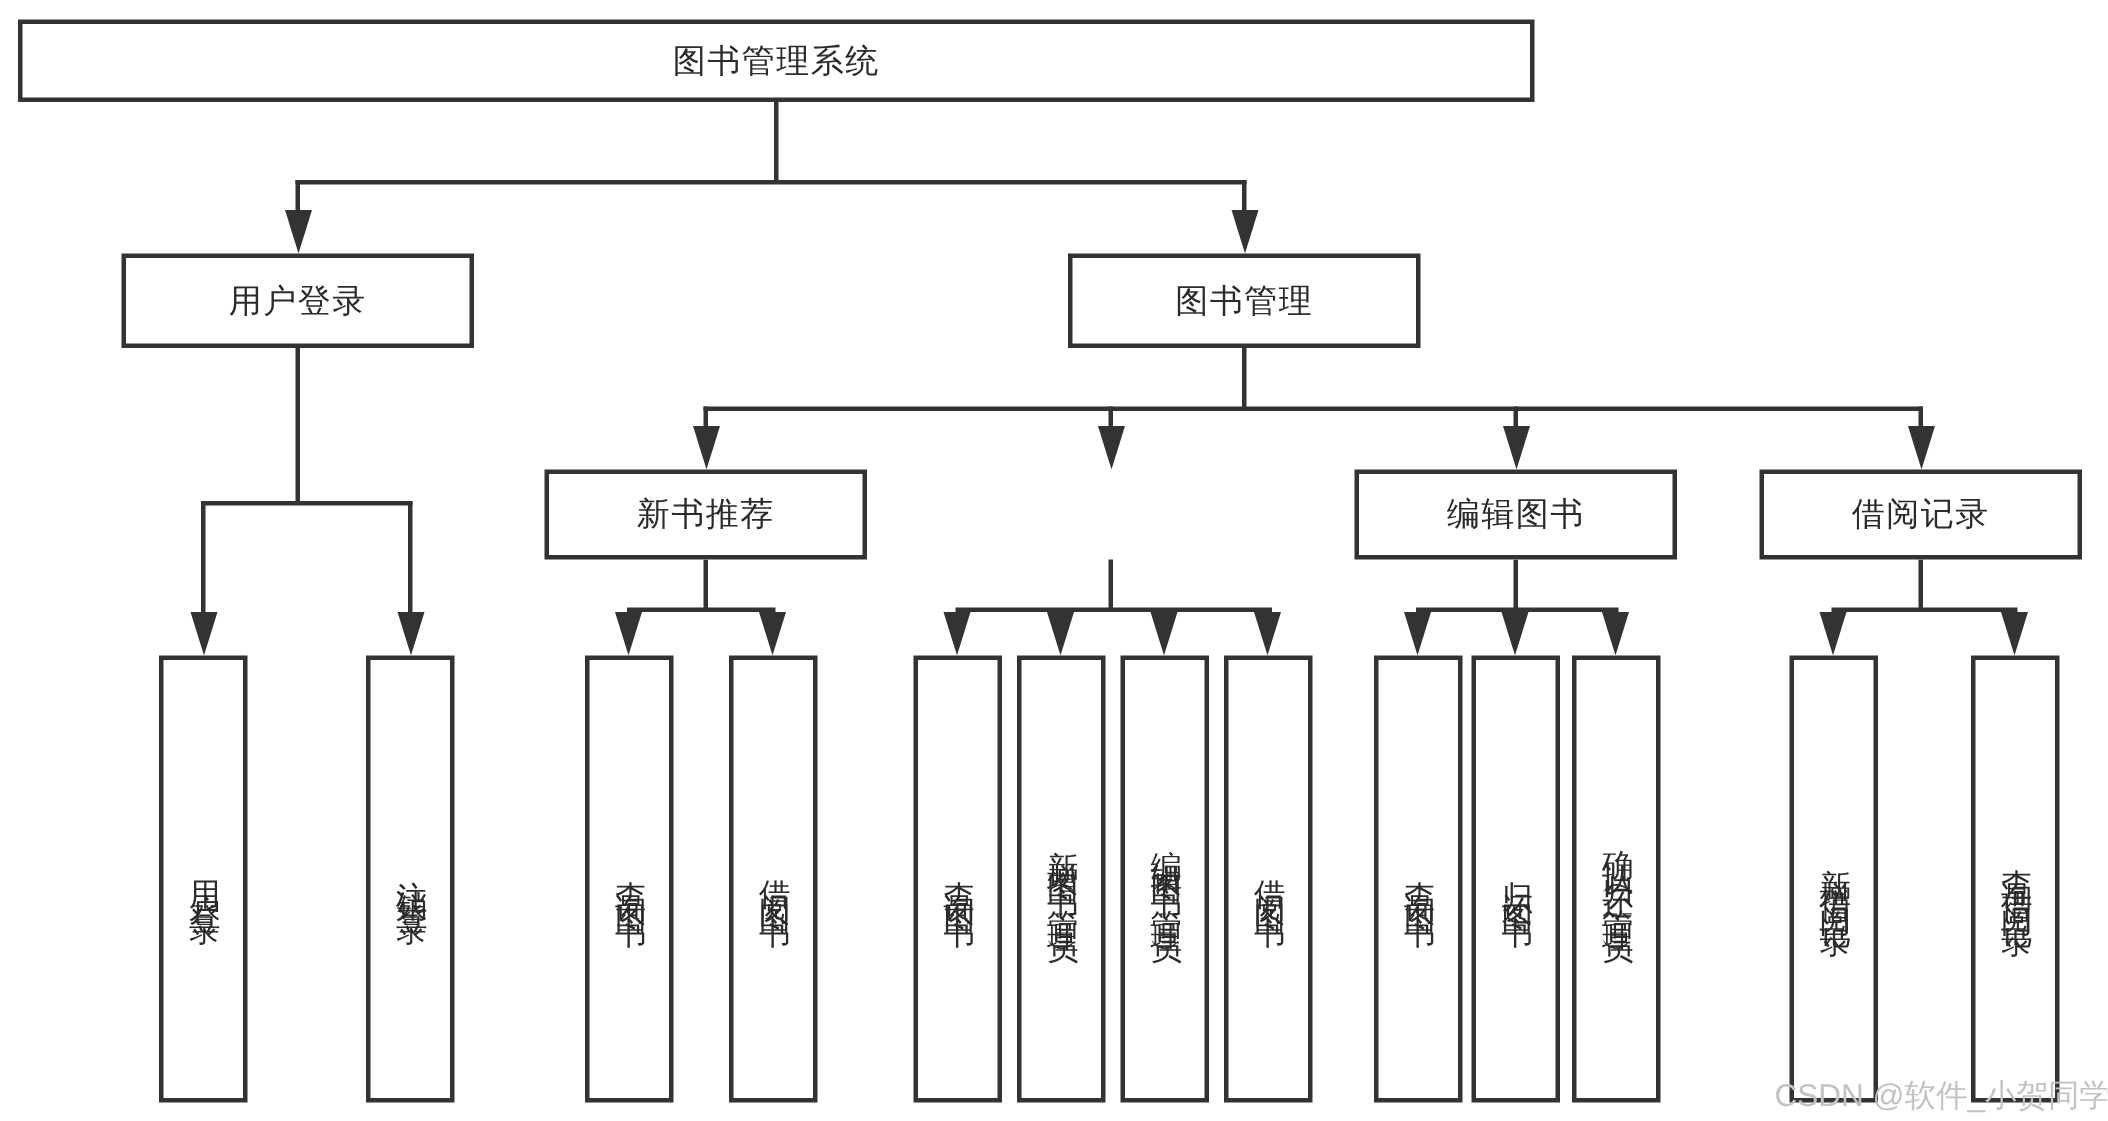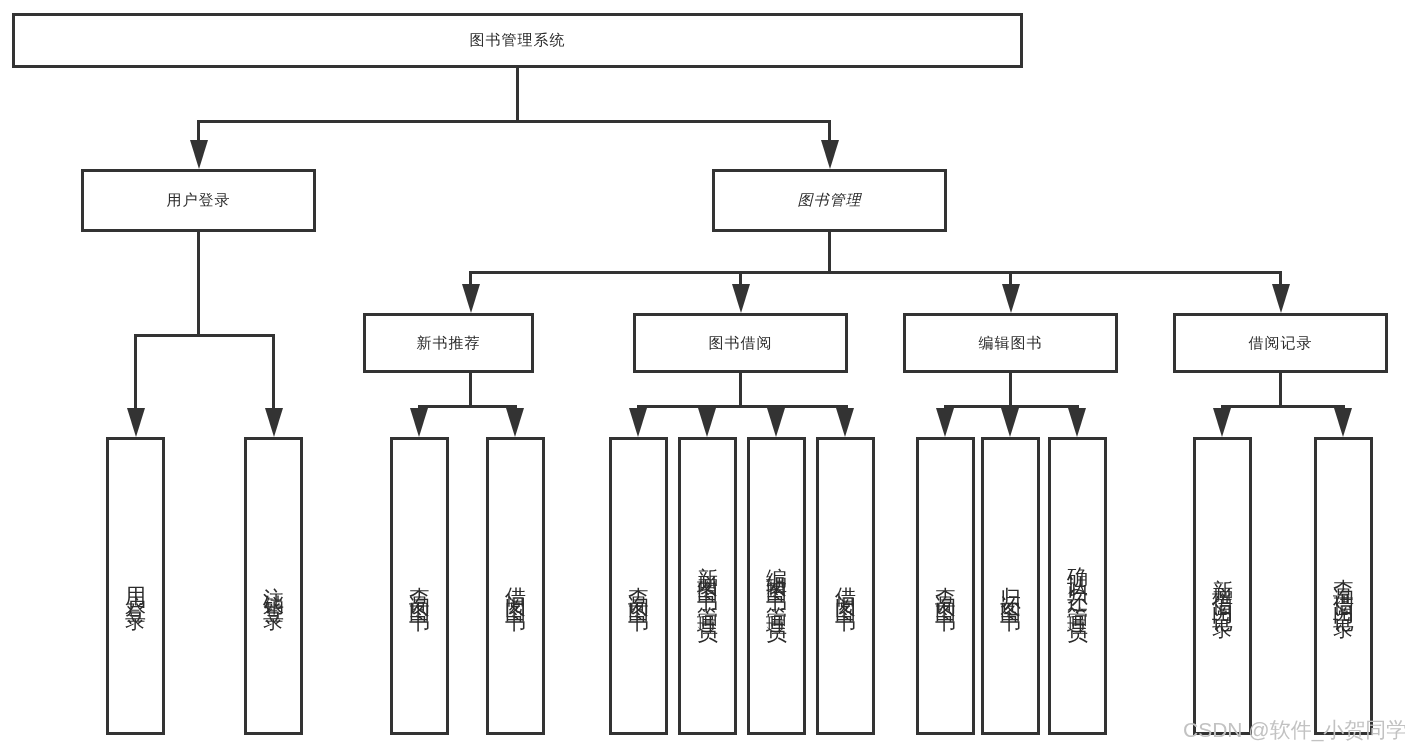--- a/index.html
+++ b/index.html
@@ -5,21 +5,21 @@
   html,body{margin:0;padding:0;background:#fff;}
   #canvas{
     position:relative;width:1405px;height:747px;background:var(--bg,#ffffff);
     font-family:"Liberation Sans","DejaVu Sans",sans-serif;overflow:hidden;
   }
   .box{
     position:absolute;background:#fff;border:3px solid var(--line,#333333);
     box-sizing:border-box;display:flex;align-items:center;justify-content:center;
     color:var(--text,#2b2b2b);z-index:2;
   }
-  .box.h span{font-size:15px;letter-spacing:1px;white-space:nowrap;}
+  .box.h span{font-size:22px;letter-spacing:1px;white-space:nowrap;}
   .box.v span{
     writing-mode:vertical-rl;text-orientation:mixed;font-size:21px;
     letter-spacing:8px;line-height:1.05;white-space:nowrap;
   }
   .vline{position:absolute;width:3px;background:var(--line,#333333);z-index:1;}
   .hline{position:absolute;height:3px;background:var(--line,#333333);z-index:1;}
   .arrow{
     position:absolute;width:0;height:0;z-index:1;
     border-left:9px solid transparent;border-right:9px solid transparent;
     border-top:29px solid var(--line,#333333);
@@ -41,21 +41,21 @@
   <div class="vline" style="left:516px;top:68px;height:54px;"></div>
   <div class="hline" style="left:197px;top:120px;width:634px;"></div>
   <div class="vline" style="left:197px;top:120px;height:22px;"></div>
   <div class="vline" style="left:828px;top:120px;height:22px;"></div>
   <div class="arrow" style="left:190px;top:140px;"></div>
   <div class="arrow" style="left:821px;top:140px;"></div>
 
   <div class="box h" style="left:81px;top:169px;width:235px;height:63px;">
     <span>用户登录</span>
   </div>
-  <div class="box h" style="left:712px;top:169px;width:235px;height:63px;font-style:italic;">
+  <div class="box h" style="left:712px;top:169px;width:235px;height:63px;">
     <span>图书管理</span>
   </div>
 
   <div class="vline" style="left:197px;top:232px;height:104px;"></div>
   <div class="hline" style="left:134px;top:334px;width:141px;"></div>
   <div class="vline" style="left:134px;top:334px;height:76px;"></div>
   <div class="vline" style="left:272px;top:334px;height:76px;"></div>
   <div class="arrow" style="left:127px;top:408px;"></div>
   <div class="arrow" style="left:265px;top:408px;"></div>
 
@@ -63,25 +63,22 @@
   <div class="hline" style="left:469px;top:271px;width:813px;"></div>
   <div class="vline" style="left:469px;top:271px;height:15px;"></div>
   <div class="vline" style="left:739px;top:271px;height:15px;"></div>
   <div class="vline" style="left:1009px;top:271px;height:15px;"></div>
   <div class="vline" style="left:1279px;top:271px;height:15px;"></div>
   <div class="arrow" style="left:462px;top:284px;"></div>
   <div class="arrow" style="left:732px;top:284px;"></div>
   <div class="arrow" style="left:1002px;top:284px;"></div>
   <div class="arrow" style="left:1272px;top:284px;"></div>
 
-  <div class="box h" style="left:363px;top:313px;width:171px;height:60px;">
+  <div class="box h" style="left:363px;top:313px;width:215px;height:60px;">
     <span>新书推荐</span>
-  </div>
-  <div class="box h" style="left:633px;top:313px;width:215px;height:60px;">
-    <span>图书借阅</span>
   </div>
   <div class="box h" style="left:903px;top:313px;width:215px;height:60px;">
     <span>编辑图书</span>
   </div>
   <div class="box h" style="left:1173px;top:313px;width:215px;height:60px;">
     <span>借阅记录</span>
   </div>
 
   <div class="vline" style="left:469px;top:373px;height:34px;"></div>
   <div class="hline" style="left:418px;top:405px;width:99px;"></div>

